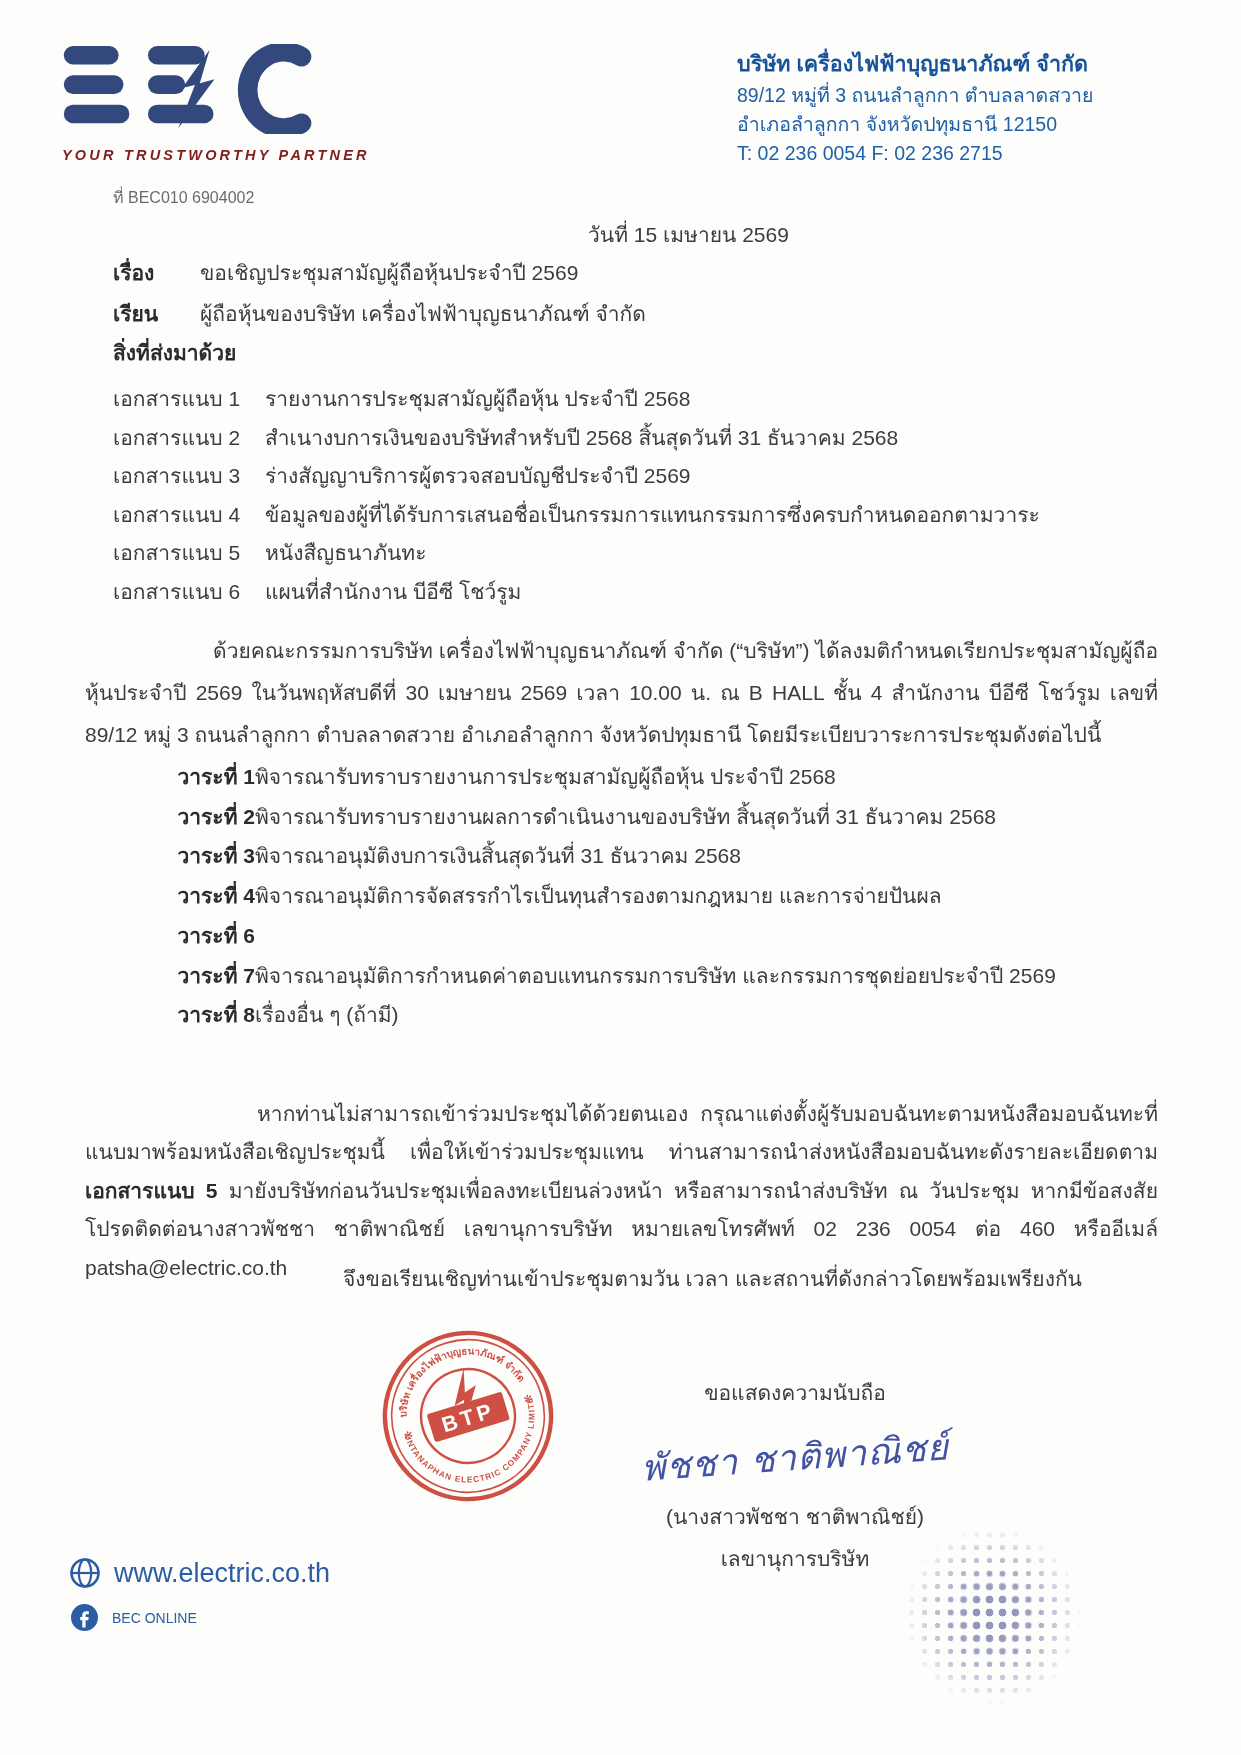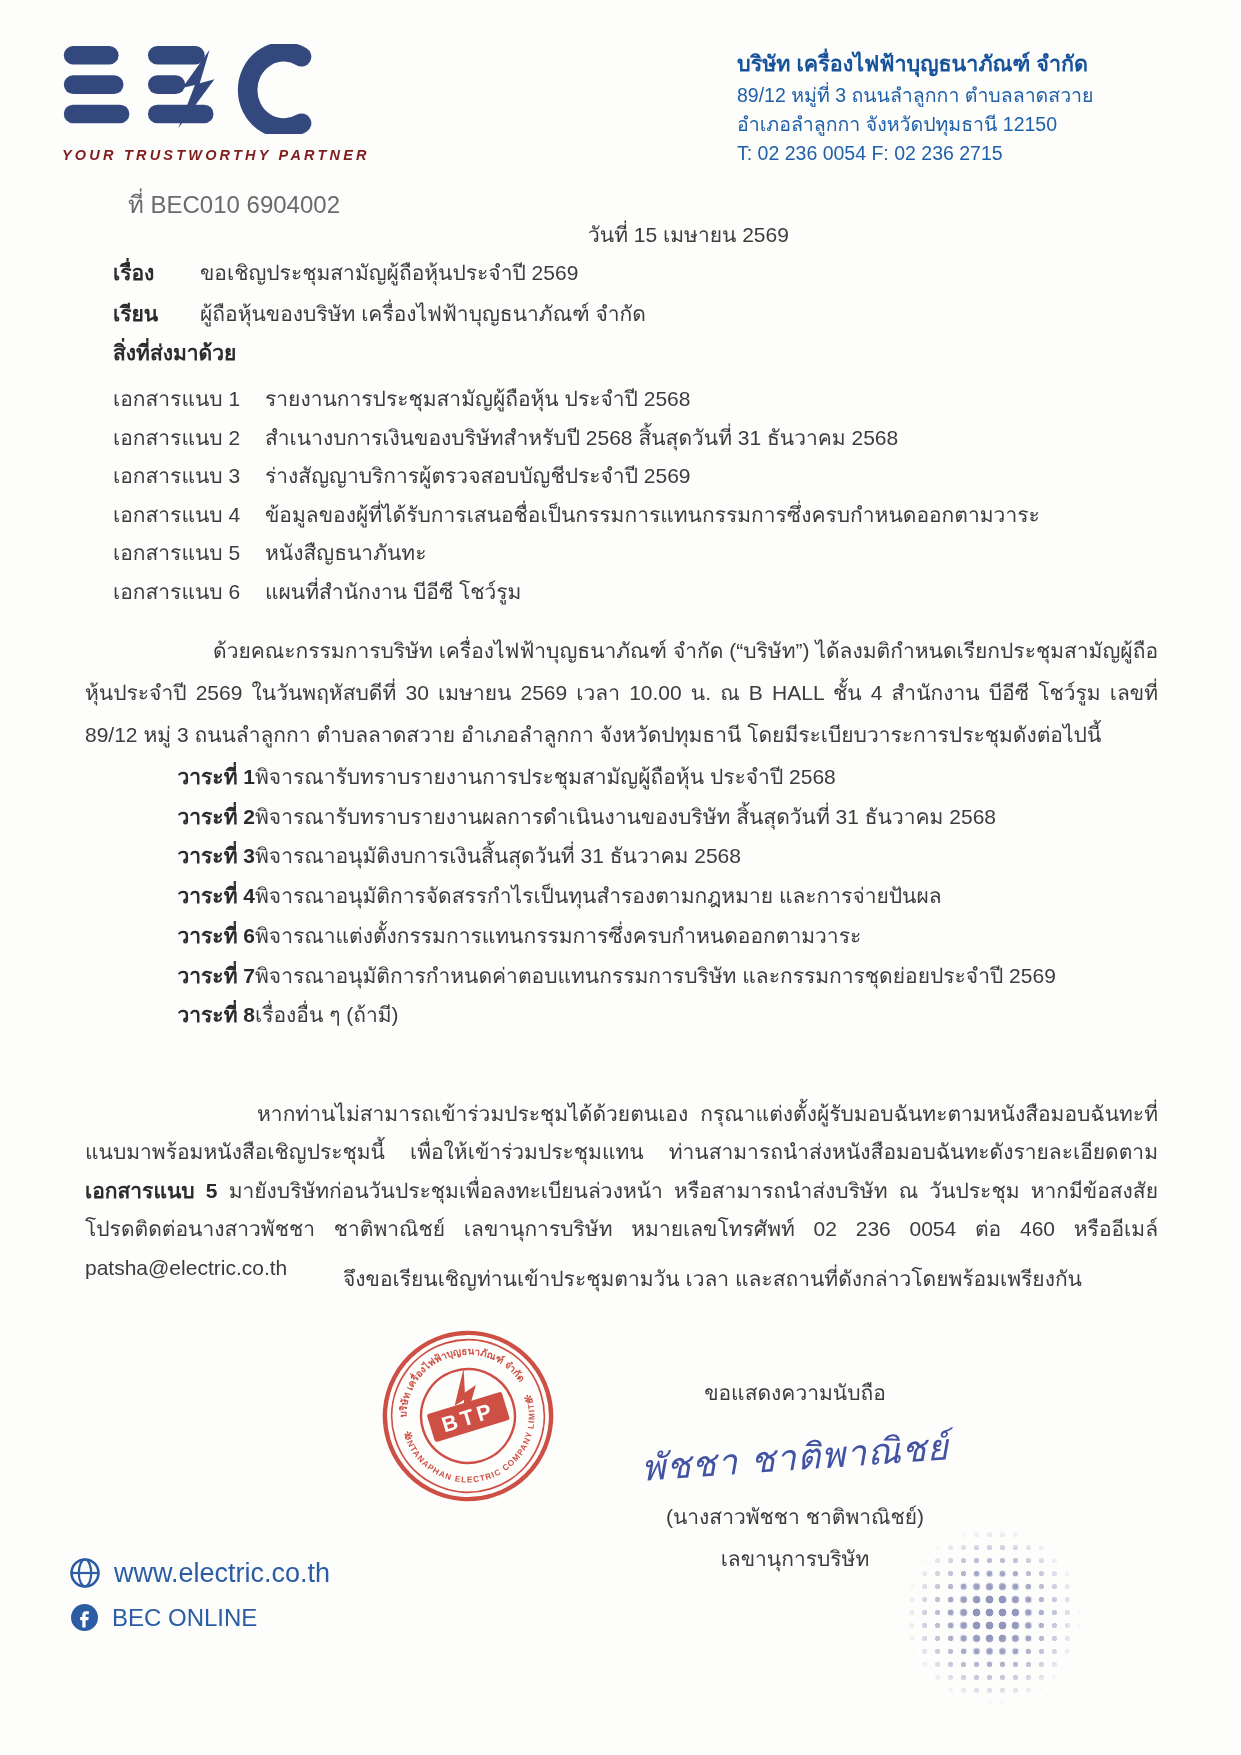--- a/index.html
+++ b/index.html
@@ -11,21 +11,21 @@
   }
   
   .logo-wrap{position:absolute;left:62px;top:44px;width:270px;}
   .logo-tagline{
     margin-top:8px;font-size:14.5px;font-weight:600;font-style:italic;
     letter-spacing:3.2px;color:#7f1d1d;white-space:nowrap;
   }
   .company-block{position:absolute;left:737px;top:50px;line-height:29px;color:#1f60a9;font-size:19.5px;}
   .company-block .co-name{font-weight:bold;font-size:21.5px;color:#17539b;margin-bottom:2px;}
   
-  .ref-no{position:absolute;left:128px;top:185px;color:#6b6b6b;font-size:24px;}
+  .ref-no{position:absolute;left:113px;top:185px;color:#6b6b6b;font-size:16px;}
   .date-line{position:absolute;left:588px;top:218px;}
   .row{position:absolute;left:113px;display:flex;align-items:baseline;}
   .lbl{font-weight:bold;color:#2b2b2b;flex:none;}
   .subject-row{top:256px;} .to-row{top:297px;}
   .subject-row .lbl,.to-row .lbl{width:87px;}
   .enc-head{position:absolute;left:113px;top:336px;font-weight:bold;color:#2b2b2b;}
   .enc-list{position:absolute;left:113px;top:380px;line-height:38.6px;}
   .enc-row{display:flex;}
   .enc-row .enc-lbl{width:152px;flex:none;}
   .para{position:absolute;left:85px;width:1073px;text-align:justify;}
@@ -60,21 +60,21 @@
   .halftone .hl2{
     background-image:radial-gradient(circle,#9296bc 3.6px,rgba(146,150,188,0) 4.2px);
     background-size:13px 13px;
     -webkit-mask-image:radial-gradient(circle at 50% 50%,#000 0 16%,transparent 40%);
             mask-image:radial-gradient(circle at 50% 50%,#000 0 16%,transparent 40%);
   }
   
   .footer-web{position:absolute;left:68px;top:1556px;display:flex;align-items:center;gap:12px;
               color:#2b5ca4;font-size:27px;}
   .footer-social{position:absolute;left:70px;top:1603px;display:flex;align-items:center;gap:13px;
-              color:#2b5ca4;font-size:24px;}
+              color:#2b5ca4;font-size:14px;}
 </style>
 </head>
 <body>
 
 <div class="page">
 
   <div class="logo-wrap">
     <svg width="258" height="90" viewBox="0 0 260 92">
       <g fill="#33497E">
 
@@ -154,21 +154,20 @@
     <div class="agenda-row">
       <span class="ag-lbl">วาระที่ 3</span>
       <span>พิจารณาอนุมัติงบการเงินสิ้นสุดวันที่ 31 ธันวาคม 2568</span>
     </div>
     <div class="agenda-row">
       <span class="ag-lbl">วาระที่ 4</span>
       <span>พิจารณาอนุมัติการจัดสรรกำไรเป็นทุนสำรองตามกฎหมาย และการจ่ายปันผล</span>
     </div>
     <div class="agenda-row">
       <span class="ag-lbl">วาระที่ 6</span>
-      <span>พิจารณาแต่งตั้งกรรมการแทนกรรมการซึ่งครบกำหนดออกตามวาระ</span>
     </div>
     <div class="agenda-row">
       <span class="ag-lbl">วาระที่ 7</span>
       <span>พิจารณาอนุมัติการกำหนดค่าตอบแทนกรรมการบริษัท และกรรมการชุดย่อยประจำปี 2569</span>
     </div>
     <div class="agenda-row">
       <span class="ag-lbl">วาระที่ 8</span>
       <span>เรื่องอื่น ๆ (ถ้ามี)</span>
     </div>
   </div>

